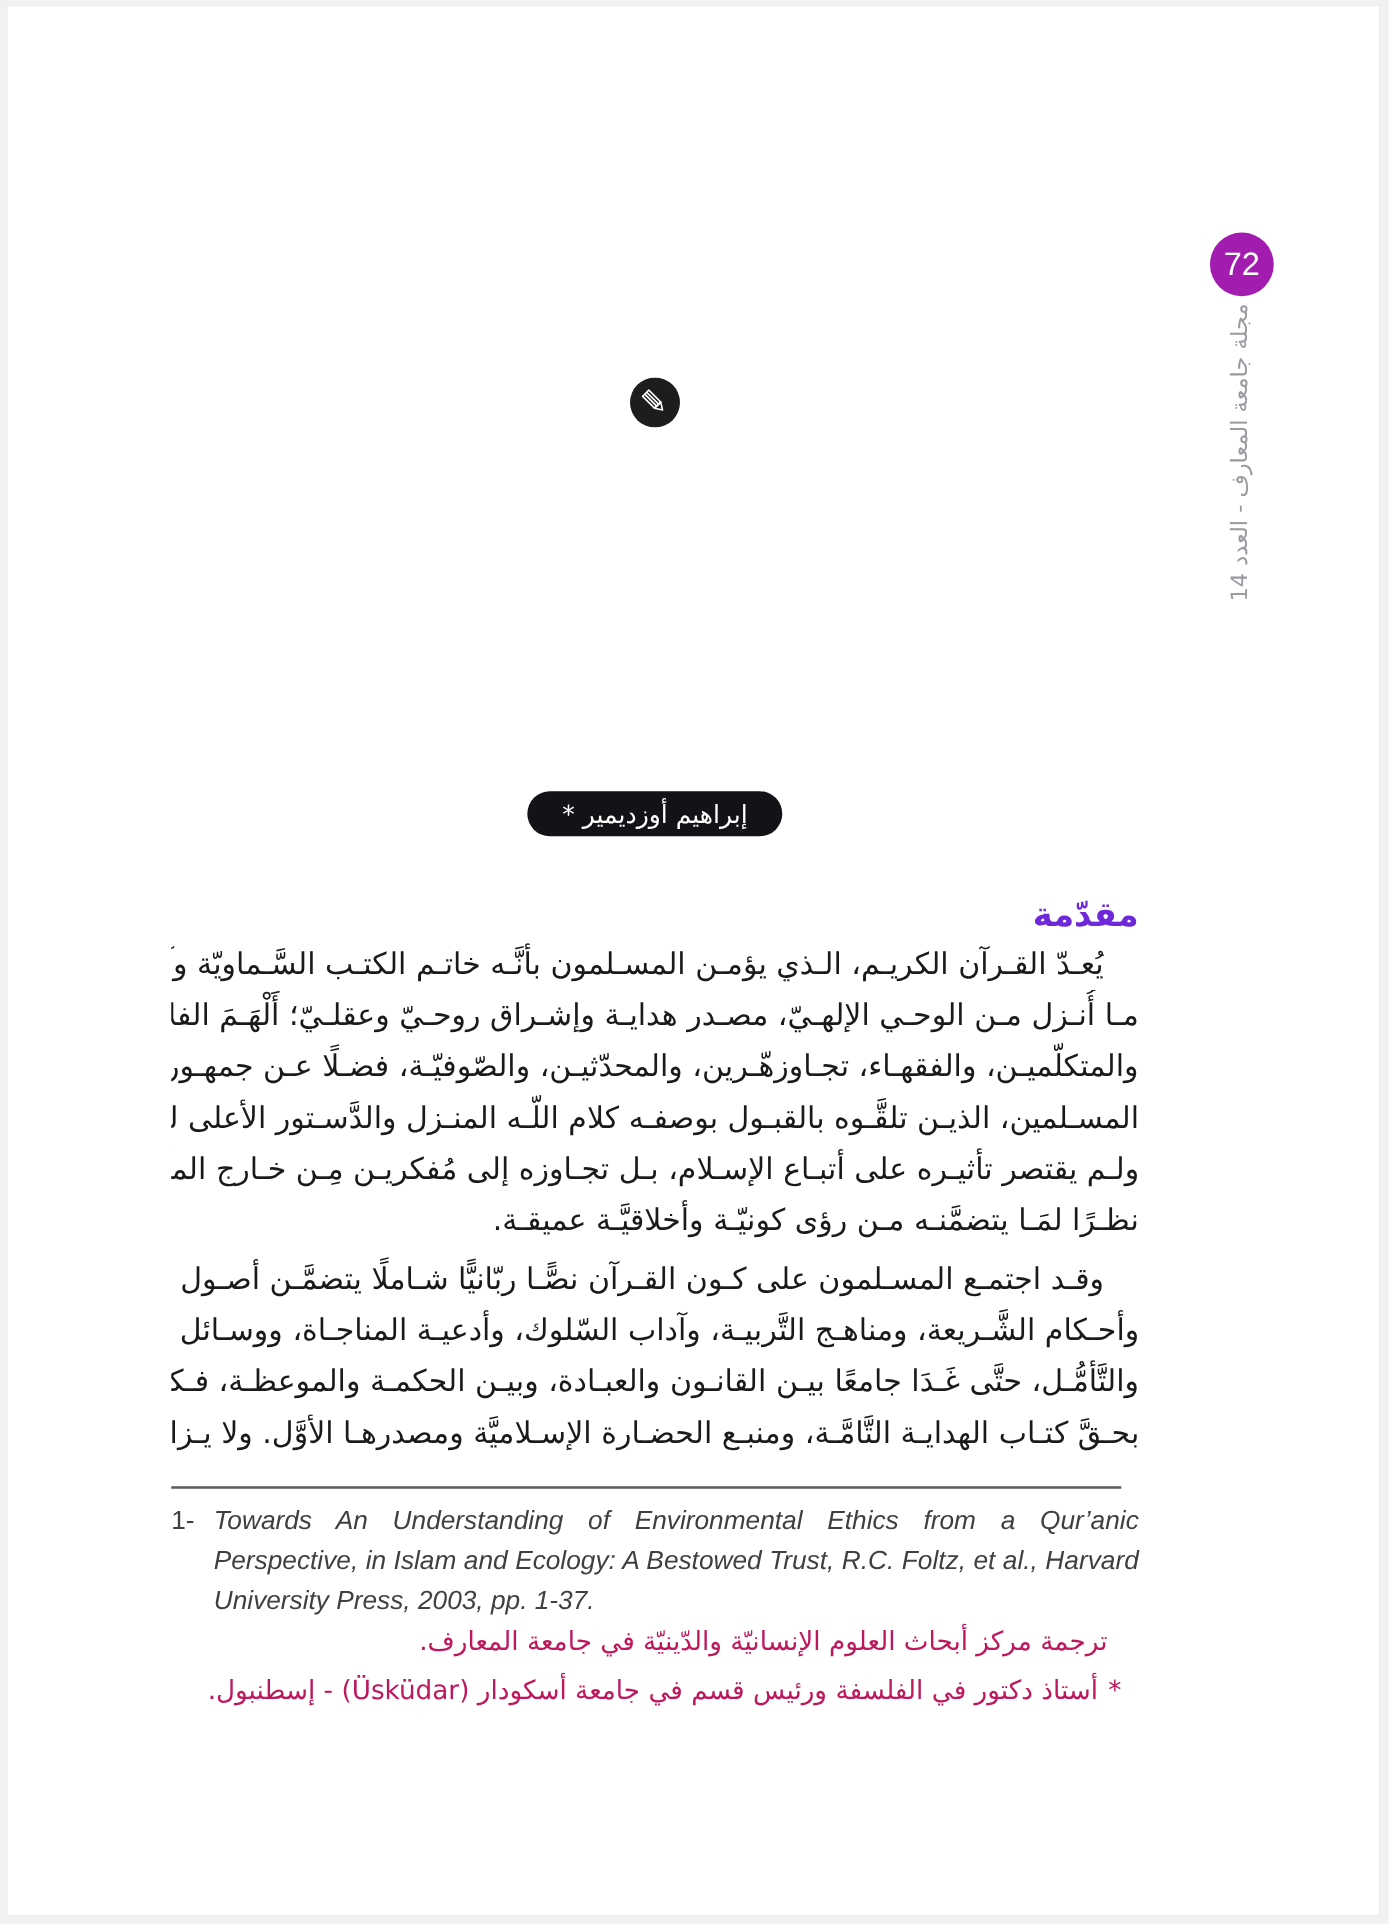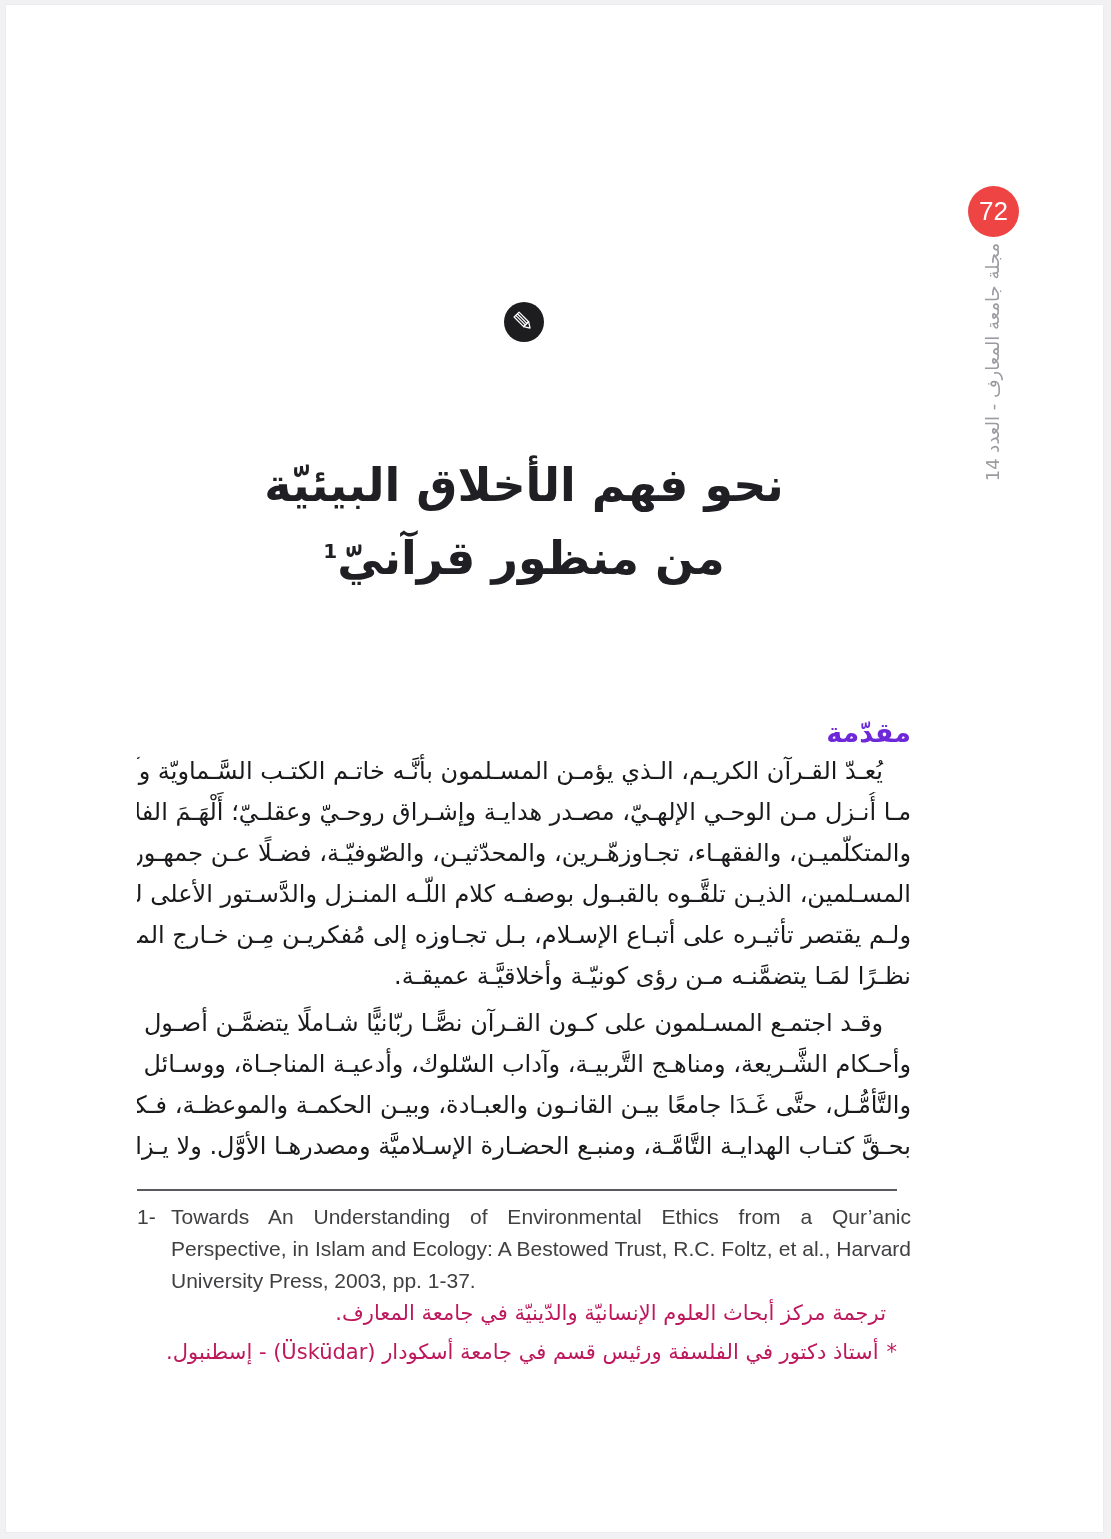--- a/index.html
+++ b/index.html
@@ -15,21 +15,21 @@
     left: 5px; top: 4px; right: 7px; bottom: 6px;
     background: #ffffff;
     border: 1px solid #ececef;
   }
   
   .page-number-badge {
     position: absolute;
     left: 962px; top: 181px;
     width: 51px; height: 51px;
     border-radius: 50%;
-    background: #ef4444;
+    background: #a21caf;
     color: #fff;
     display: flex; align-items: center; justify-content: center;
     font-family: "Liberation Sans", sans-serif;
     font-size: 26px;
   }
   .spine-text {
     position: absolute;
     left: 986px; top: 357px;
     transform: translate(-50%, -50%) rotate(-90deg);
     white-space: nowrap;
@@ -119,21 +119,21 @@
     top: 1196px;
     width: 100%;
     direction: ltr;
     display: flex;
     font-family: "Liberation Sans", sans-serif;
     font-size: 21px;
     line-height: 32px;
     color: #404043;
   }
   .fn-marker { flex: 0 0 34px; }
-  .fn-en-text { flex: 1; text-align: justify; }
+  .fn-en-text { flex: 1; text-align: justify; font-style: italic; }
   .fn-ar {
     position: absolute;
     width: 100%;
     font-size: 21px;
     line-height: 30px;
     color: #be185d;
     text-align: right;
     white-space: nowrap;
     overflow: hidden;
   }
@@ -159,25 +159,22 @@
         <circle cx="20" cy="20" r="20" fill="#1d1d20"></circle>
         <g transform="rotate(45 20 20)" stroke="#ffffff" stroke-width="1.3" fill="none" stroke-linejoin="round">
           <rect x="9.5" y="16.5" width="13.5" height="7"></rect>
           <line x1="9.5" y1="18.9" x2="23" y2="18.9"></line>
           <line x1="9.5" y1="21.1" x2="23" y2="21.1"></line>
           <path d="M23 16.5 L28.5 20 L23 23.5 Z"></path>
         </g>
       </svg>
     </div>
 
-    <h1 class="title">
-      <span class="t-line">نحو فهم الأخلاق البيئيّة</span>
-      <span class="t-line"><span>من منظور قرآنيّ</span><sup class="t-sup">1</sup></span>
-    </h1>
-
+
+    <div class="author-pill">إبراهيم أوزديمير *</div>
 
     <h2 class="section-heading">مقدّمة</h2>
 
     <div class="body-text">
       <div class="para1">
         <div class="bl indent">يُعـدّ القـرآن الكريـم، الـذي يؤمـن المسـلمون بأنَّـه خاتـم الكتـب السَّـماويّة وآخـر</div>
         <div class="bl">مـا أُنـزل مـن الوحـي الإلهـيّ، مصـدر هدايـة وإشـراق روحـيّ وعقلـيّ؛ أَلْهَـمَ الفلاسـفة،</div>
         <div class="bl">والمتكلّميـن، والفقهـاء، تجـاوزهّـرين، والمحدّثيـن، والصّوفيّـة، فضـلًا عـن جمهـور</div>
         <div class="bl">المسـلمين، الذيـن تلقَّـوه بالقبـول بوصفـه كلام اللّـه المنـزل والدَّسـتور الأعلى للحيـاة.</div>
         <div class="bl">ولـم يقتصر تأثيـره على أتبـاع الإسـلام، بـل تجـاوزه إلى مُفكريـن مِـن خـارج الملَّـة،</div>

